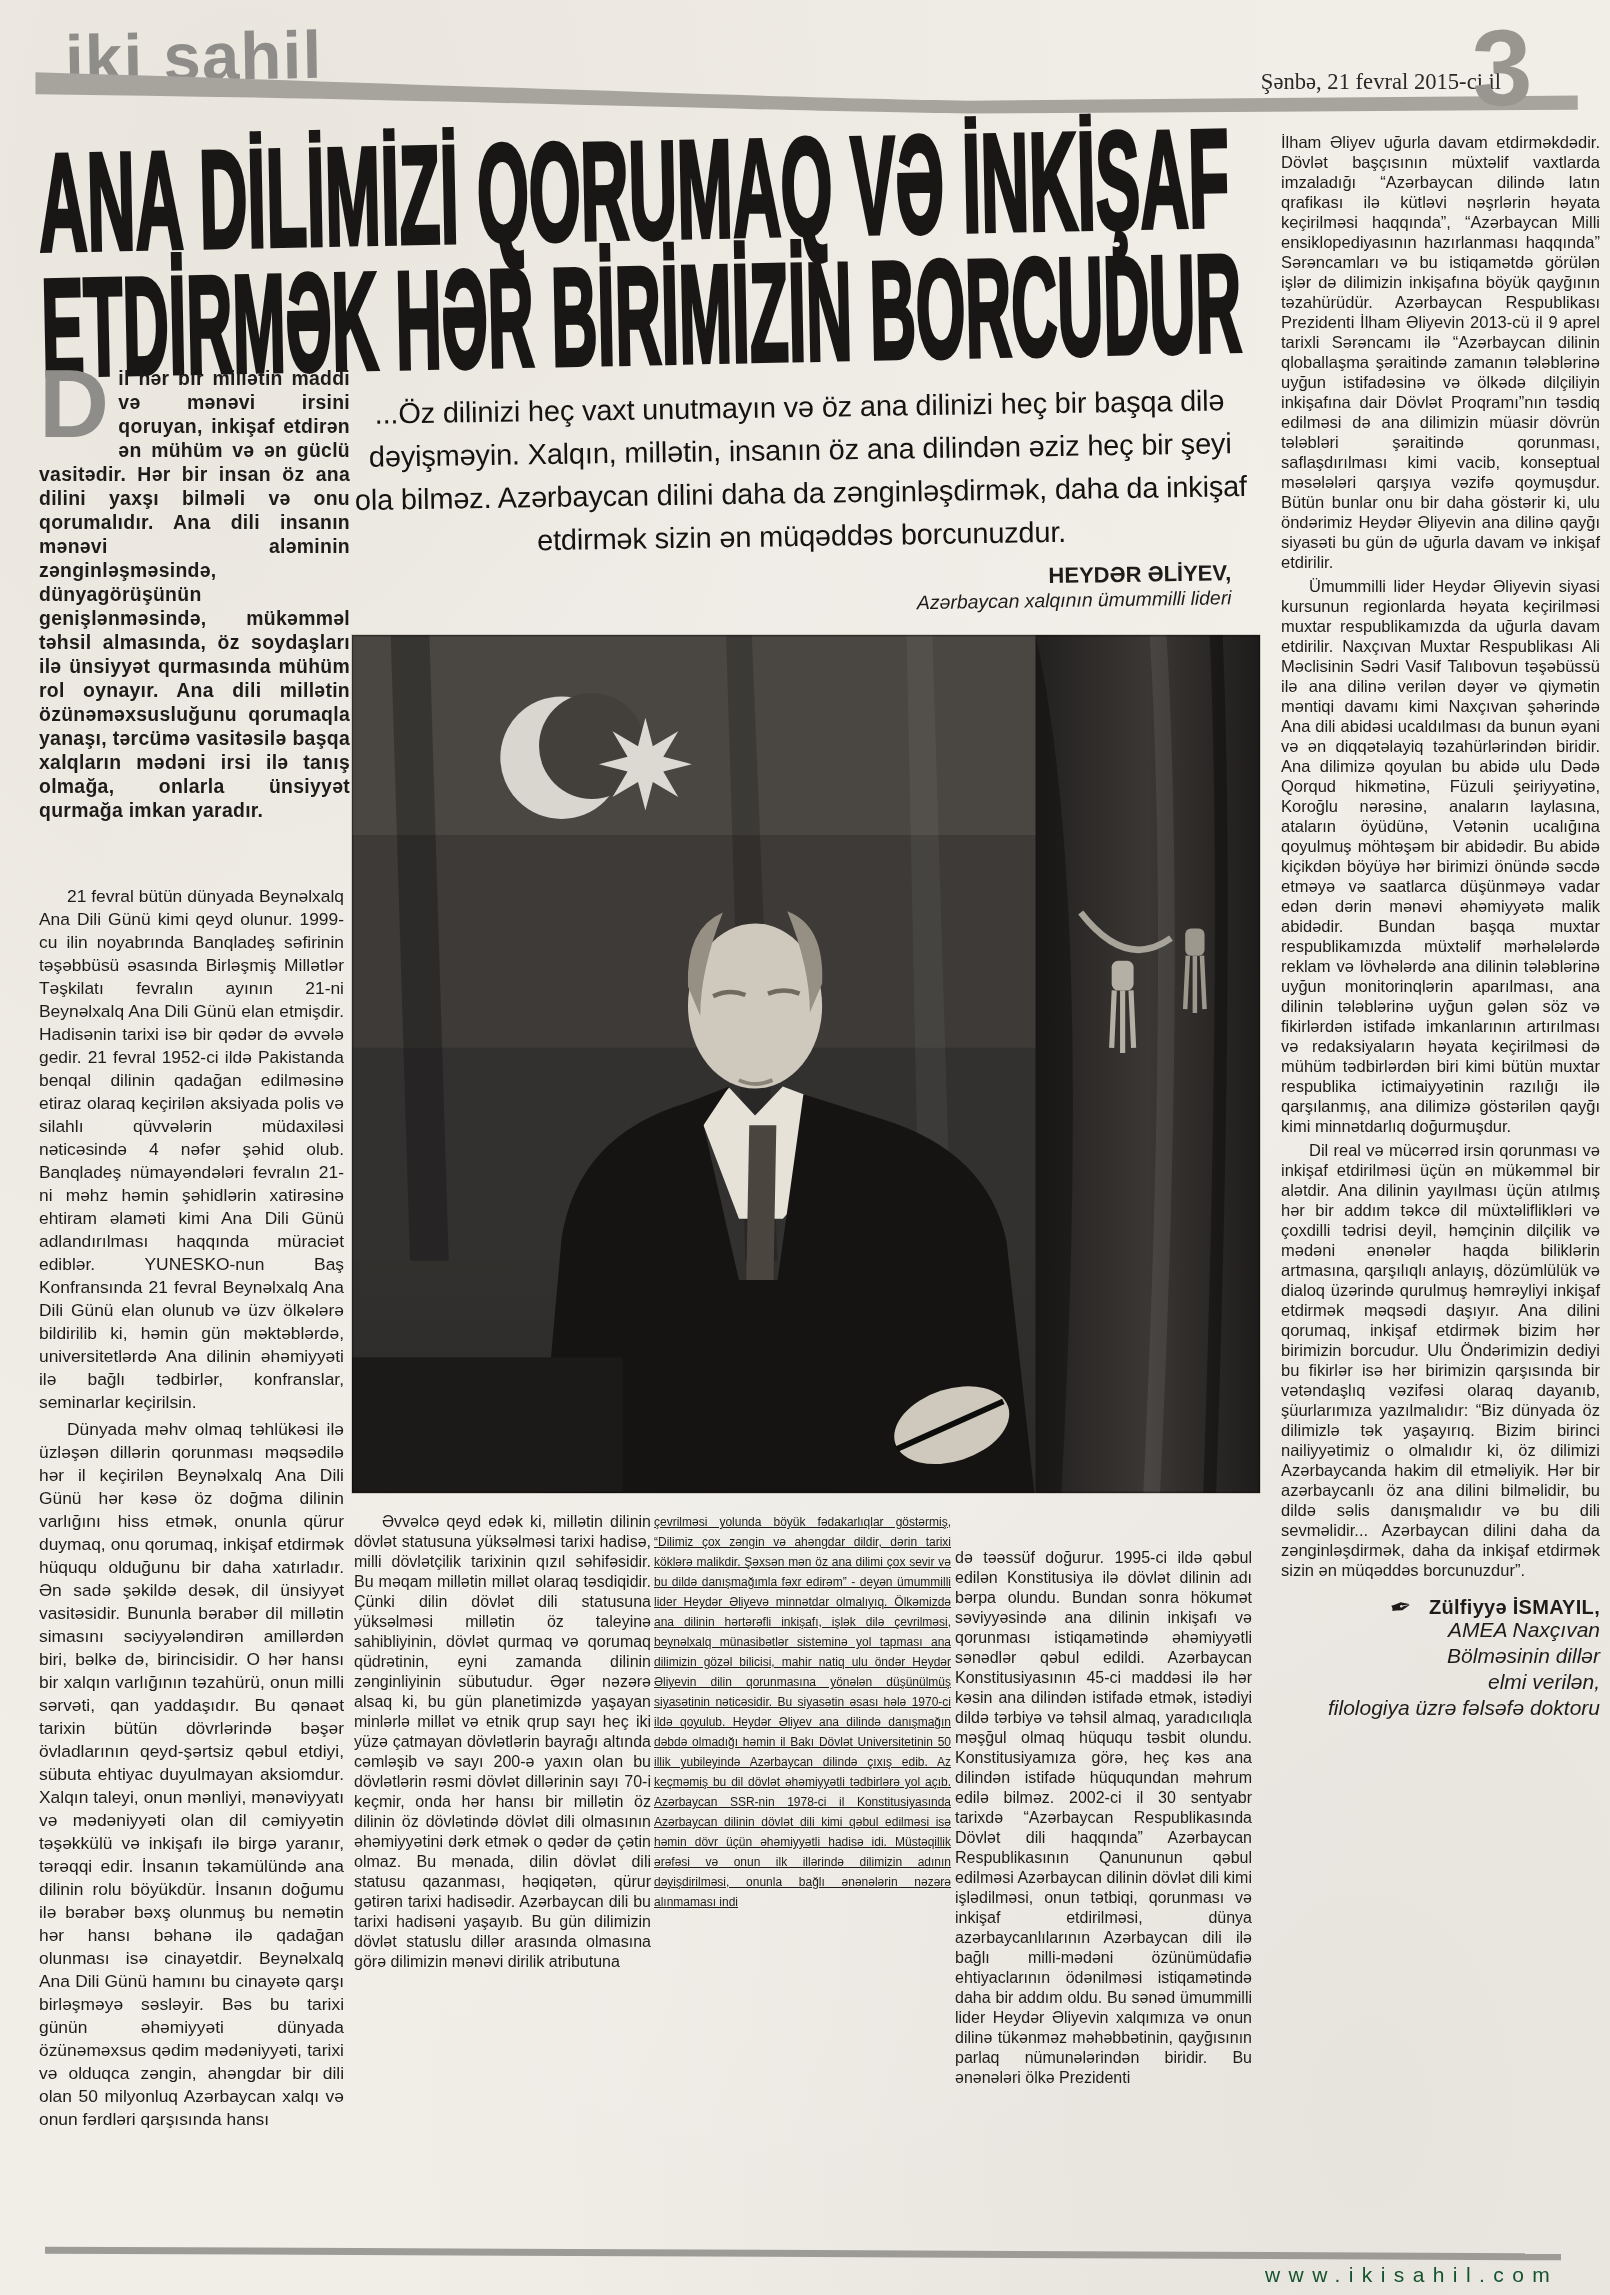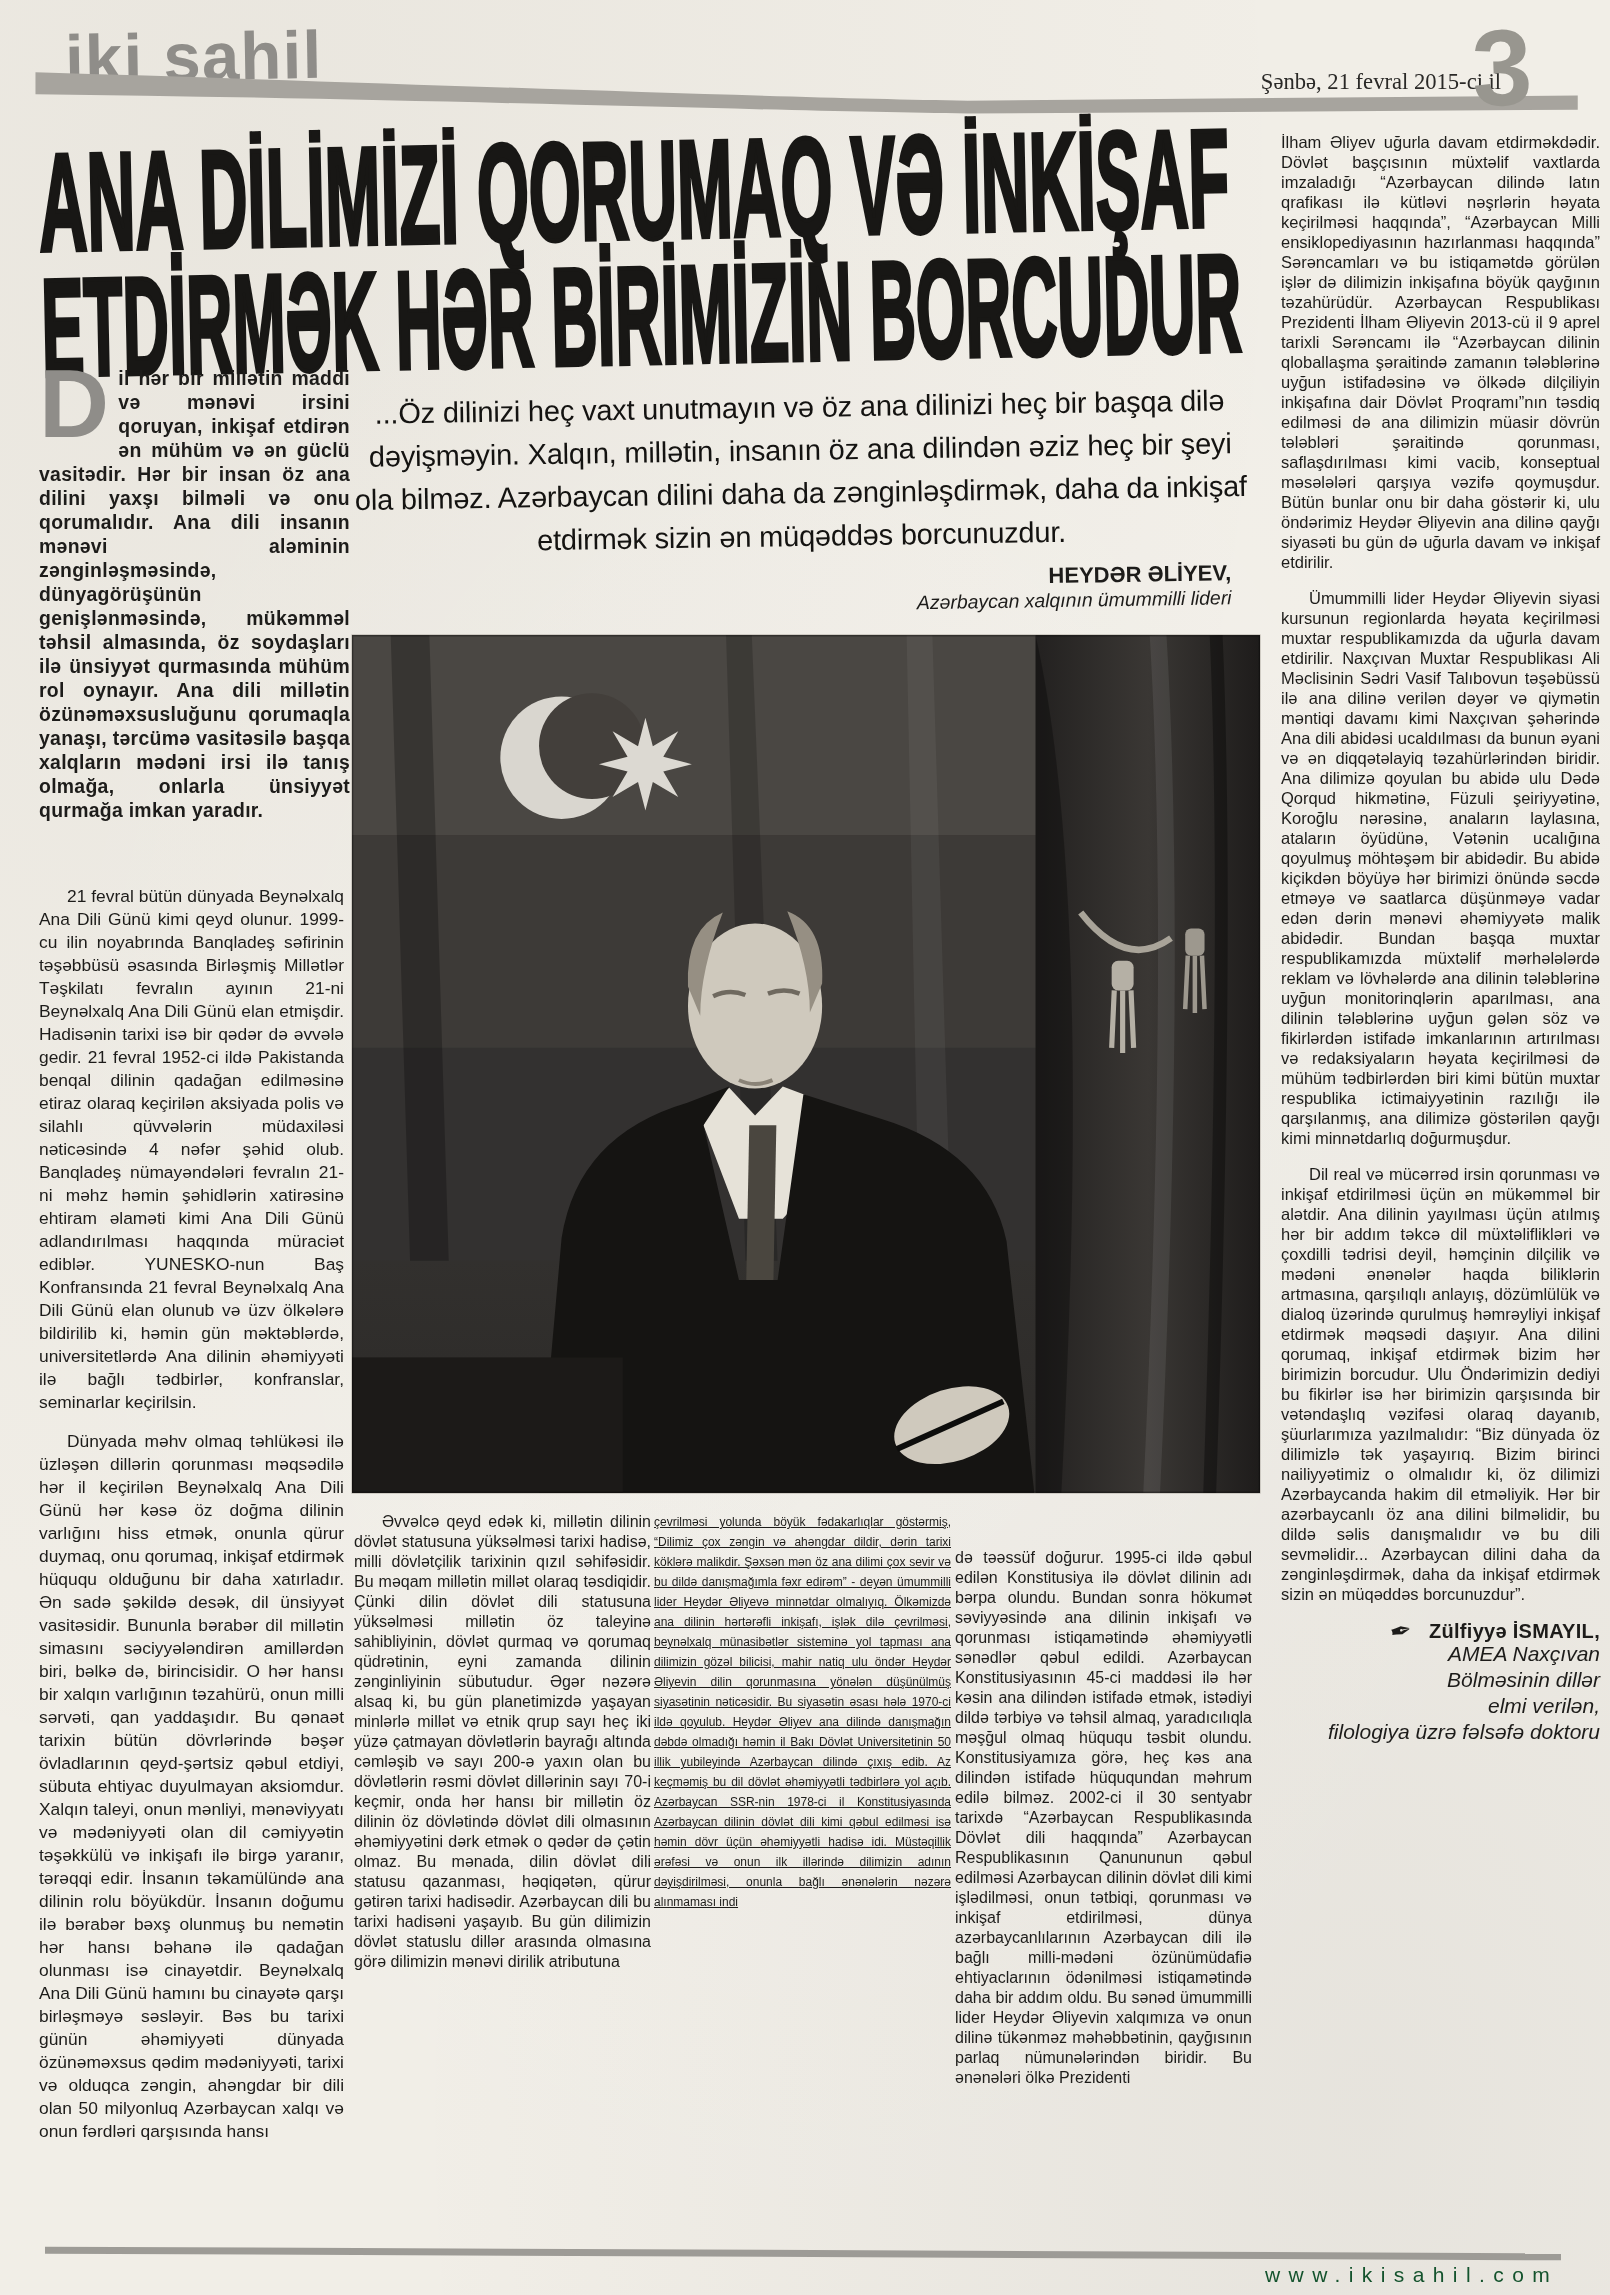--- a/index.html
+++ b/index.html
@@ -37,21 +37,21 @@
   .qattr{text-align:right;margin-top:9px;padding-right:18px;}
   .qname{font-size:22px;font-weight:bold;}
   .qtitle{font-size:19.4px;font-style:italic;}
   
   .photo{left:352px;top:635px;width:908px;height:858px;margin:0;
         box-shadow:0 0 0 0.6px #b9b5ac;}
   
   .col{text-align:justify;}
   .col p{margin:0;}
   .col p.indent{text-indent:28px;}
-  .col p + p{margin-top:16px;}
+  .col p + p{margin-top:4px;}
   .col-left{left:39px;top:885px;width:305px;font-size:17.4px;line-height:23px;}
   .col-m1{left:354px;top:1512px;width:297px;font-size:16px;line-height:20px;}
   .col-m2{left:654px;top:1512px;width:297px;font-size:12px;line-height:20px;text-decoration:underline;}
   .col-m3{left:955px;top:1512px;width:297px;font-size:16px;line-height:20px;margin-top:36px;}
   .col-right{left:1281px;top:132px;width:319px;font-size:16.5px;line-height:20px;}
   
   .sig{margin-top:17px;}
   .sig-name-row{display:flex;align-items:center;justify-content:flex-end;gap:17px;}
   .pen-icon{font-size:26px;transform:rotate(-12deg);color:#1d1c1a;}
   .sig-name{font-size:20px;font-weight:bold;letter-spacing:0.3px;}

